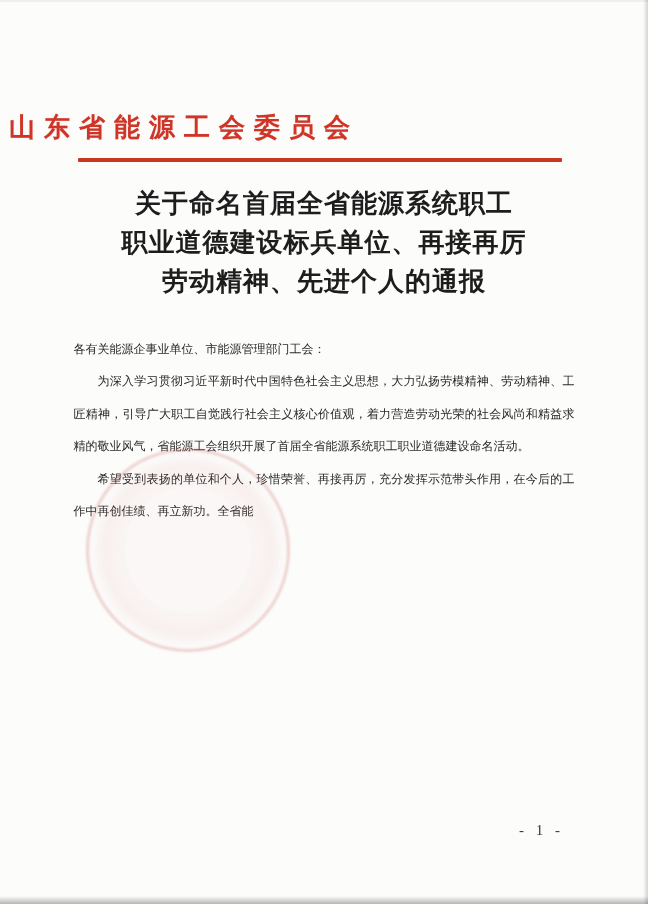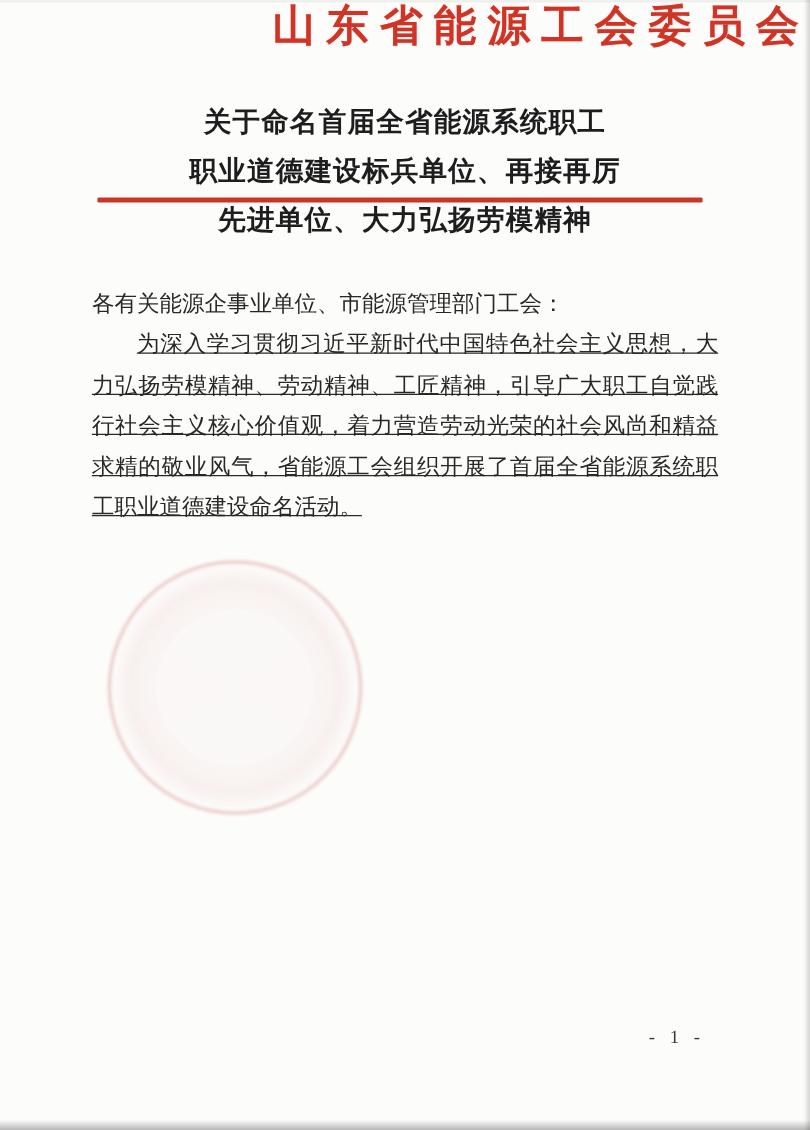--- a/index.html
+++ b/index.html
@@ -32,66 +32,66 @@
   }
   .scan-edge-top {
     position: absolute;
     left: 0; top: 0;
     width: 100%; height: 2px;
     background: rgba(0,0,0,0.05);
   }
 
   .letterhead {
     margin: 0;
+    padding-top: 106px;
     padding-left: 9px; 
-    text-align: right;
-    font-size: 34px;
+    text-align: left;
+    font-size: 26px;
     line-height: 44px;
     font-weight: bold;
     letter-spacing: 9px;
     color: #ce3526;
     text-shadow: 0 0 1px rgba(206,53,38,0.35);
   }
   .letterhead-rule {
     position: absolute;
     left: 78px;
     top: 158px;
     width: 484px;
     height: 4px;
     background: #c83524;
     border-radius: 1px;
   }
 
   .notice-title {
     margin: 34px auto 0;
     text-align: center;
-    font-size: 22px;
+    font-size: 26px;
     line-height: 39px;
     font-weight: bold;
     letter-spacing: 1px;
     color: #1d1d1d;
   }
   .notice-title .title-line { display: block; }
 
   .doc-body {
     position: relative;
     width: 501px;
     margin: 32px auto 0;
-    font-size: 18px;
+    font-size: 12px;
     line-height: 32.4px;
     text-align: justify;
     color: #282828;
   }
   .salutation {
     margin: 0;
   }
   .doc-body p.para {
     margin: 0;
     text-indent: 2em;
-    text-decoration: underline;
   }
 
   
   .official-seal-stamp {
     position: absolute;
     left: 86px;
     top: 448px;
     width: 198px;
     height: 198px;
     border: 3px solid rgba(198,100,92,0.34);
@@ -122,26 +122,27 @@
 
   <div class="scan-edge-top"></div>
 
   <h1 class="letterhead">山东省能源工会委员会</h1>
 
   <div class="letterhead-rule"></div>
 
   <h2 class="notice-title">
     <span class="title-line">关于命名首届全省能源系统职工</span>
     <span class="title-line">职业道德建设标兵单位、再接再厉</span>
-    <span class="title-line">先进单位、大力弘扬劳模精神</span>
+    <span class="title-line">劳动精神、先进个人的通报</span>
   </h2>
 
   <div class="doc-body">
     <p class="salutation">各有关能源企事业单位、市能源管理部门工会：</p>
     <p class="para">为深入学习贯彻习近平新时代中国特色社会主义思想，大力弘扬劳模精神、劳动精神、工匠精神，引导广大职工自觉践行社会主义核心价值观，着力营造劳动光荣的社会风尚和精益求精的敬业风气，省能源工会组织开展了首届全省能源系统职工职业道德建设命名活动。</p>
+    <p class="para">希望受到表扬的单位和个人，珍惜荣誉、再接再厉，充分发挥示范带头作用，在今后的工作中再创佳绩、再立新功。全省能</p>
   </div>
 
   <div class="official-seal-stamp"></div>
 
   <div class="page-number">- 1 -</div>
 
   <div class="scan-edge-right"></div>
   <div class="scan-edge-bottom"></div>
 
 </div>

